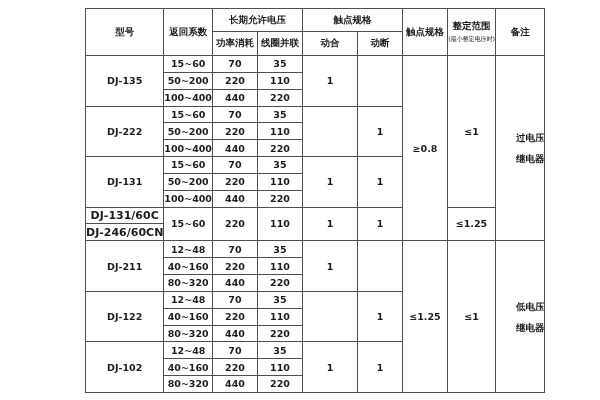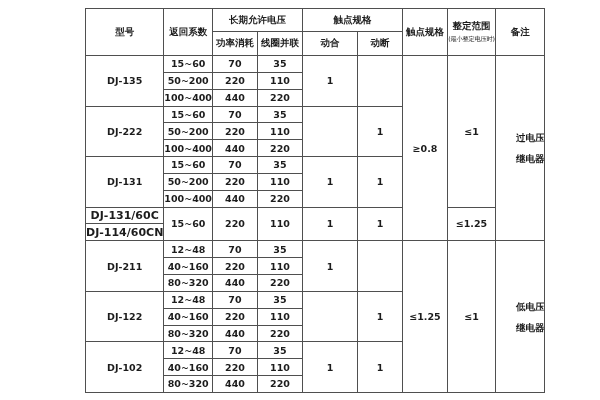--- a/index.html
+++ b/index.html
@@ -125,21 +125,21 @@
   <tr class="dr">
     <td class="small-model">DJ-131/60C</td>
     <td rowspan="2">15~60</td>
     <td rowspan="2">220</td>
     <td rowspan="2">110</td>
     <td rowspan="2">1</td>
     <td rowspan="2">1</td>
     <td rowspan="2">≤1.25</td>
   </tr>
   <tr class="dr">
-    <td class="small-model">DJ-114/60CN</td>
+    <td class="small-model">DJ-246/60CN</td>
   </tr>
 
   <tr class="dr">
     <td rowspan="3">DJ-211</td>
     <td>12~48</td>
     <td>70</td>
     <td>35</td>
     <td rowspan="3">1</td>
     <td rowspan="3"></td>
     <td rowspan="9">≤1.25</td>

